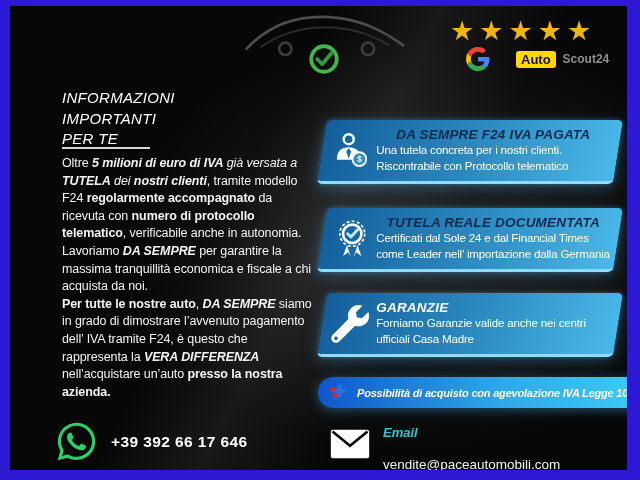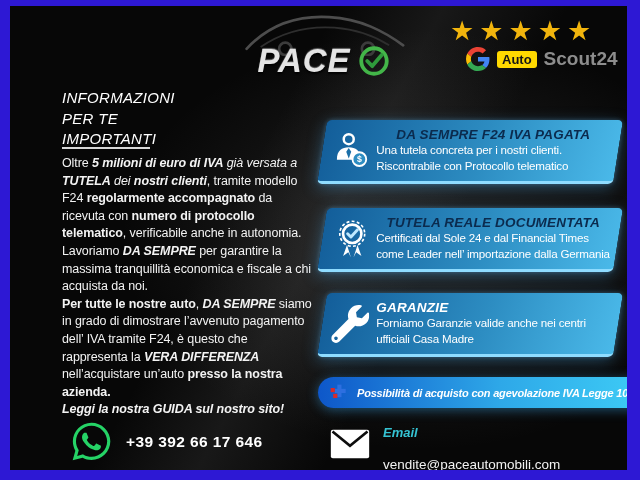--- a/index.html
+++ b/index.html
@@ -20,22 +20,22 @@
   .car-svg{display:block;margin:0 auto;}
   .pace-row{display:flex;align-items:center;justify-content:center;gap:6px;margin-top:-14px;}
   .pace-text{font-size:33px;font-weight:900;font-style:italic;letter-spacing:1px;color:#e4e4e4;
     text-shadow:0 2px 2px rgba(0,0,0,.85),0 -1px 1px rgba(255,255,255,.4);}
   .automobili{margin-top:1px;color:#f2f2f2;font-size:11.5px;font-style:italic;font-weight:600;letter-spacing:5px;}
 
   
   .stars{position:absolute;left:450px;top:18px;display:flex;gap:5px;z-index:5;}
   .star{color:#f2b50d;font-size:27px;line-height:27px;}
   .rating-logos{position:absolute;left:466px;top:47px;display:flex;align-items:center;gap:7px;z-index:5;}
-  .as-badge{background:#ffd900;color:#151515;font-weight:bold;font-size:13px;padding:0 5px;border-radius:3px;line-height:17px;}
-  .as-scout{color:#8d8d8d;font-weight:bold;font-size:19px;}
+  .as-badge{background:#ffd900;color:#151515;font-weight:bold;font-size:13px;padding:0 5px;border-radius:3px;line-height:17px;margin-left:19px;}
+  .as-scout{color:#8d8d8d;font-weight:bold;font-size:12px;}
 
   
   .heading{position:absolute;left:62px;top:88px;color:#fff;font-size:15px;line-height:20.5px;
     font-weight:400;font-style:italic;letter-spacing:.3px;z-index:5;}
   .rule{position:absolute;left:62px;top:147px;width:88px;height:2px;background:#d8d8d8;z-index:5;}
   .intro{position:absolute;left:62px;top:155px;width:252px;color:#f3f3f3;font-size:12.5px;
     line-height:17.6px;letter-spacing:-0.1px;z-index:5;}
   .intro p{margin:0;}
   .sb{font-weight:bold;}
   .si{font-style:italic;}
@@ -56,42 +56,41 @@
   .card-line{color:#fff;font-size:11.6px;line-height:16px;white-space:nowrap;letter-spacing:-0.2px;}
 
   
   .pill{position:absolute;left:318px;top:377px;height:31px;border-radius:16px;z-index:5;
     display:inline-flex;align-items:center;gap:8px;padding:0 15px 0 11px;
     background:linear-gradient(90deg,#0e57c9 0%,#2ea8e8 55%,#3ecdf6 100%);
     box-shadow:0 2px 12px rgba(60,170,240,.45);}
   .pill-text{color:#fff;font-size:11px;font-weight:bold;font-style:italic;white-space:nowrap;letter-spacing:-0.2px;text-align:center;}
 
   
-  .wa-row{position:absolute;left:70px;top:420px;display:flex;align-items:center;gap:13px;z-index:5;justify-content:flex-end;}
+  .wa-row{position:absolute;left:55px;top:420px;display:flex;align-items:center;gap:13px;z-index:5;justify-content:flex-end;}
   .phone{color:#fff;font-size:15.5px;font-weight:bold;letter-spacing:.4px;}
   .email-row{position:absolute;left:330px;top:425px;display:flex;gap:13px;z-index:5;justify-content:center;}
   .email-col{display:flex;flex-direction:column;justify-content:center;}
   .email-label{color:#35c3d3;font-size:13px;font-weight:bold;font-style:italic;}
   .email-addr{color:#f2f2f2;font-size:13.5px;margin-top:17px;}
 </style>
 </head>
 <body>
 
 <div class="canvas">
   <div class="frame"></div>
 
   <div class="logo">
     <svg class="car-svg" width="176" height="46" viewBox="0 0 200 52">
       <path d="M12 44 C 38 16, 72 6, 106 8 C 142 10, 168 24, 190 40" stroke="#4d4d4d" stroke-width="3" fill="none" stroke-linecap="round"></path>
       <path d="M28 42 C 54 24, 82 18, 112 20 C 138 22, 158 30, 174 40" stroke="#2e2e2e" stroke-width="2" fill="none"></path>
       <circle cx="56" cy="44" r="7" stroke="#3c3c3c" stroke-width="3" fill="none"></circle>
       <circle cx="150" cy="44" r="7" stroke="#3c3c3c" stroke-width="3" fill="none"></circle>
     </svg>
     <div class="pace-row">
-      <span class="pace-text">PACE</span>
       <svg width="34" height="34" viewBox="0 0 40 40">
         <circle cx="20" cy="20" r="15" stroke="#43b649" stroke-width="4.5" fill="none"></circle>
         <path d="M12 20 l6 6 l11 -13" stroke="#2f9b3c" stroke-width="4.5" fill="none" stroke-linecap="round" stroke-linejoin="round"></path>
       </svg>
     </div>
   </div>
 
   <div class="stars" id="stars">
       <span class="star">★</span>
       <span class="star">★</span>
@@ -105,28 +104,27 @@
       <path fill="#4285F4" d="M46.98 24.55c0-1.57-.15-3.09-.38-4.55H24v9.02h12.94c-.58 2.96-2.26 5.48-4.78 7.18l7.73 6c4.51-4.18 7.09-10.36 7.09-17.65z"></path>
       <path fill="#FBBC05" d="M10.53 28.59c-.48-1.45-.76-2.99-.76-4.59s.27-3.14.76-4.59l-7.98-6.19C.92 16.46 0 20.12 0 24c0 3.88.92 7.54 2.56 10.78l7.97-6.19z"></path>
       <path fill="#34A853" d="M24 48c6.48 0 11.93-2.13 15.89-5.81l-7.73-6c-2.15 1.45-4.92 2.3-8.16 2.3-6.26 0-11.57-4.22-13.47-9.91l-7.98 6.19C6.51 42.62 14.62 48 24 48z"></path>
     </svg>
     <span class="as-badge">Auto</span>
     <span class="as-scout">Scout24</span>
   </div>
 
   <div class="heading">
     <div>INFORMAZIONI</div>
+    <div>IMPORTANTI</div>
     <div>PER TE</div>
-    <div>IMPORTANTI</div>
   </div>
   <div class="rule"></div>
   <div class="intro" id="intro">
       <p><span>Oltre </span><span class="sb si su">5 milioni di euro di IVA</span><span class="si su"> </span><span class="si su">già versata a</span><span class="si su"> </span><span class="sb si su">TUTELA</span><span class="si su"> </span><span class="si su">dei </span><span class="sb si su">nostri clienti</span><span>, tramite modello F24 </span><span class="sb">regolarmente accompagnato</span><span> da ricevuta con </span><span class="sb">numero di protocollo telematico</span><span>, verificabile anche in autonomia. Lavoriamo </span><span class="sb si su">DA SEMPRE</span><span> per garantire la massima tranquillità economica e fiscale a chi acquista da noi.</span></p>
       <p><span class="sb">Per tutte le nostre auto</span><span>, </span><span class="sb si su">DA SEMPRE</span><span> siamo in grado di dimostrare l’avvenuto pagamento dell’ IVA tramite F24, è questo che rappresenta la </span><span class="sb si su">VERA DIFFERENZA</span><span> nell’acquistare un’auto </span><span class="sb">presso la nostra azienda</span><span class="sb">.</span></p>
-      <p><span class="sb si su">Leggi la nostra GUIDA sul nostro sito!</span></p>
     </div>
 
   <div class="card card1">
     <div class="card-inner">
       <svg class="card-icon" width="40" height="44" viewBox="0 0 64 64">
         <circle cx="28" cy="13" r="8" fill="none" stroke="#fff" stroke-width="4"></circle>
         <path d="M9 46 C9 31 17 26 28 26 C39 26 47 31 47 46 Z" fill="#fff"></path>
         <path d="M28 27 l4 6 -4 11 -4 -11 z" fill="#1b6fa8"></path>
         <circle cx="45" cy="45" r="11" fill="#2d8dc2" stroke="#fff" stroke-width="3"></circle>
         <text x="45" y="50" text-anchor="middle" font-size="14" font-weight="bold" fill="#fff" font-family="Liberation Sans, sans-serif">$</text>

